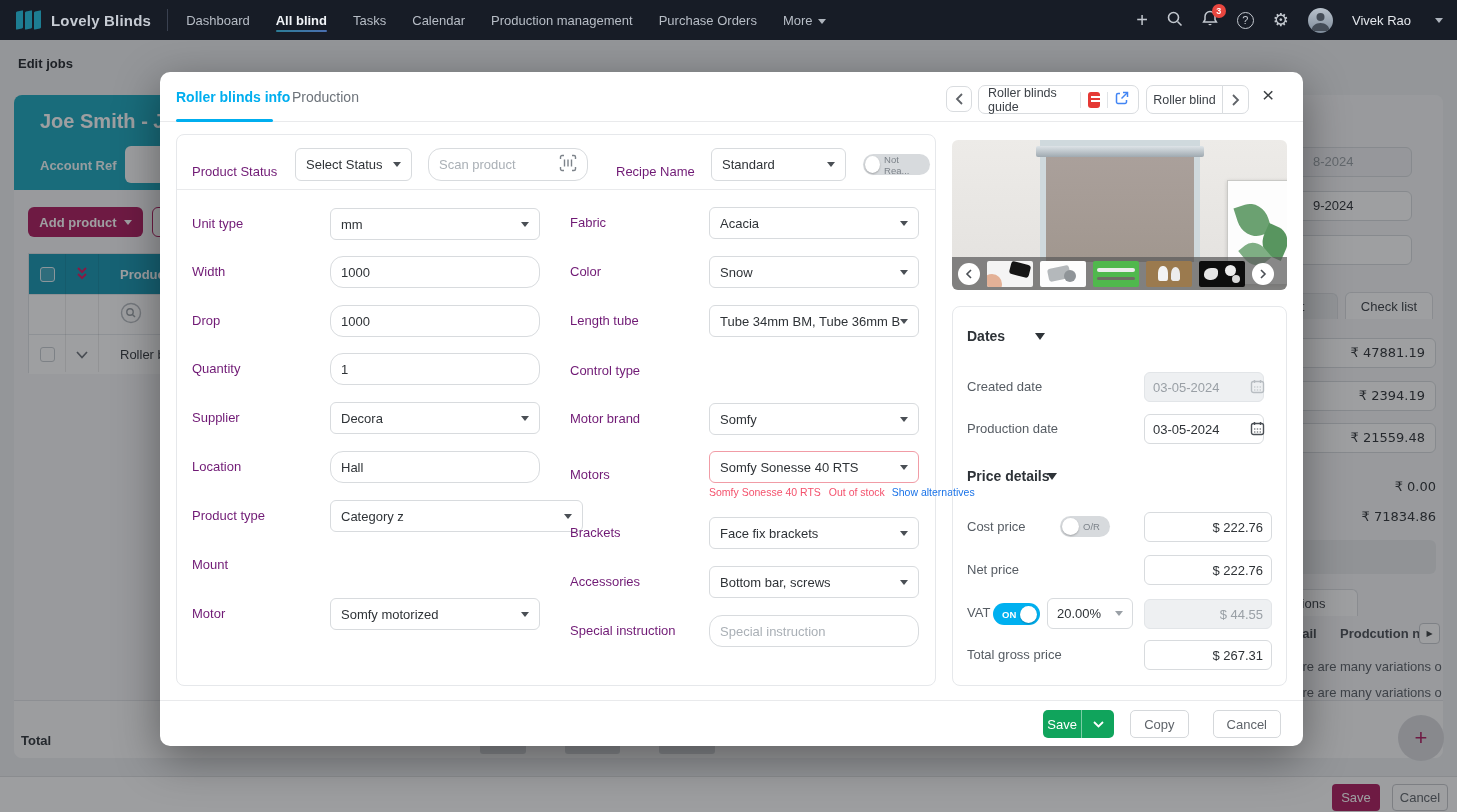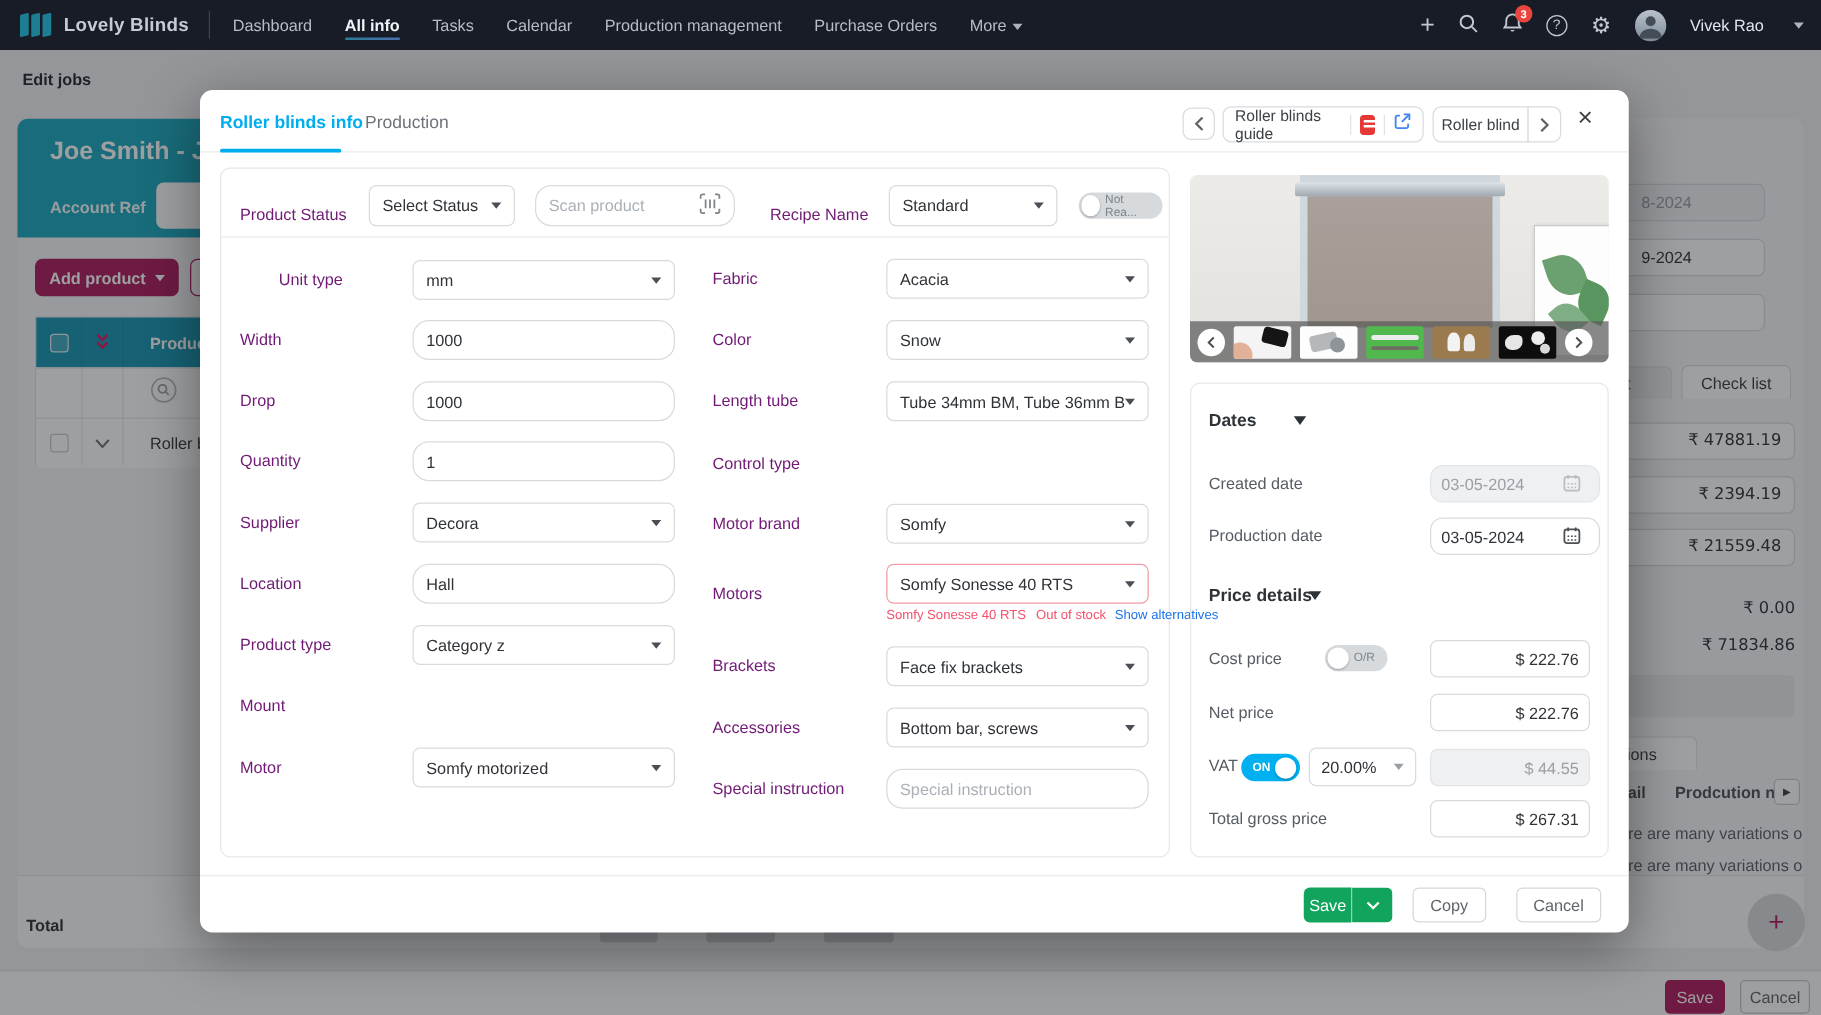--- a/index.html
+++ b/index.html
@@ -108,21 +108,21 @@
 
   
   .details-box { position:absolute; left:792px; top:234px; width:335px; height:380px; border:1px solid #e6e8eb; border-radius:8px; }
   .sec-title { position:absolute; font-size:14px; font-weight:700; color:#2e3338; }
   .sec-caret { position:absolute; width:0; height:0; border-left:5.5px solid transparent; border-right:5.5px solid transparent; border-top:7px solid #2e3338; cursor:pointer; }
   .dlabel { position:absolute; left:807px; font-size:13px; color:#565c63; line-height:30px; }
   .dinput { position:absolute; left:984px; width:128px; height:30px; border:1px solid #d8dbde; border-radius:6px; background:#fff; font-size:13px; color:#2f3337; padding:0 8px; }
   .dinput.right { text-align:right; }
   .dinput.dis { background:#eef0f2; color:#9aa0a6; border-color:#e2e5e8; }
   .date-wrap { position:absolute; left:984px; width:128px; height:30px; }
-  .date-wrap .dinput { left:0; width:136px; padding-right:28px;border-radius:10px; }
+  .date-wrap .dinput { left:0; width:120px; padding-right:28px; }
   .cal-ic { position:absolute; right:7px; top:7px; }
   .rate-select { position:absolute; left:887px; width:86px; height:31px; border:1px solid #d8dbde; border-radius:6px; display:flex; align-items:center; justify-content:space-between; padding:0 9px; font-size:13px; color:#2f3337; cursor:pointer; }
 
   
   .m-footer { position:absolute; left:0; top:628px; width:100%; height:46px; border-top:1px solid #e9eaec; }
   .fbtns { position:absolute; right:22px; top:9px; display:flex; align-items:center; }
   .save-main { width:38px; height:28px; background:#10a45c; color:#fff; border:none; border-radius:5px 0 0 5px; font-size:13px; cursor:pointer; }
   .save-caret { width:33px; height:28px; background:#10a45c; border:none; border-left:1px solid rgba(255,255,255,.45); border-radius:0 5px 5px 0; display:flex; align-items:center; justify-content:center; cursor:pointer; }
   .btn-plain { height:28px; background:#fff; border:1px solid #d5d8db; border-radius:5px; color:#5f646a; font-size:13px; padding:0 13px; cursor:pointer; }
 </style>
@@ -134,21 +134,21 @@
     <span class="logo">
         <i></i>
         <i></i>
         <i></i>
       </span>
     <span class="brand-name">Lovely Blinds</span>
   </div>
   <span class="nav-div"></span>
   <div class="nav-items">
     <span class="nav-item">Dashboard</span>
-    <span class="nav-item active">All info</span>
+    <span class="nav-item active">All blind</span>
     <span class="nav-item">Tasks</span>
     <span class="nav-item">Calendar</span>
     <span class="nav-item">Production management</span>
     <span class="nav-item">Purchase Orders</span>
     <span class="nav-item"><span>More</span><span class="nav-caret"></span></span>
   </div>
   <div class="nav-right">
     <span class="nav-ic" style="font-size:20px;">+</span>
     <span class="nav-ic">
       <svg width="16" height="16" viewBox="0 0 16 16">
@@ -319,40 +319,40 @@
   <span class="flabel" style="left:456px;top:84px;">Recipe Name</span>
   <div class="fselect" style="left:551px;top:76px;width:135px;height:33px;">
     <span>Standard</span>
     <span class="caret"></span>
   </div>
   <div class="toggle" style="left:703px;top:82px;width:67px;height:21px;padding:2px;">
     <span class="knob"></span>
     <span class="tog-label">Not Rea...</span>
   </div>
 
-  <span class="flabel" style="left:32px;top:136px;margin-left:31px;">Unit type</span>
+  <span class="flabel" style="left:32px;top:136px;">Unit type</span>
   <div class="fselect" style="left:170px;top:136px;width:210px;">
       <span>mm</span>
       <span class="caret"></span>
     </div>
   <span class="flabel" style="left:32px;top:184px;">Width</span>
   <input class="finput" style="left: 170px; top: 184px;" value="1000">
   <span class="flabel" style="left:32px;top:233px;">Drop</span>
   <input class="finput" style="left: 170px; top: 233px;" value="1000">
   <span class="flabel" style="left:32px;top:281px;">Quantity</span>
   <input class="finput" style="left: 170px; top: 281px;" value="1">
   <span class="flabel" style="left:32px;top:330px;">Supplier</span>
   <div class="fselect" style="left:170px;top:330px;width:210px;">
       <span>Decora</span>
       <span class="caret"></span>
     </div>
   <span class="flabel" style="left:32px;top:379px;">Location</span>
   <input class="finput" style="left: 170px; top: 379px;" value="Hall">
   <span class="flabel" style="left:32px;top:428px;">Product type</span>
-  <div class="fselect" style="left:170px;top:428px;width:210px;">
+  <div class="fselect" style="left:170px;top:428px;width:253px;">
       <span>Category z</span>
       <span class="caret"></span>
     </div>
   <span class="flabel" style="left:32px;top:477px;">Mount</span>
   <span class="flabel" style="left:32px;top:526px;">Motor</span>
   <div class="fselect" style="left:170px;top:526px;width:210px;">
       <span>Somfy motorized</span>
       <span class="caret"></span>
     </div>
 

